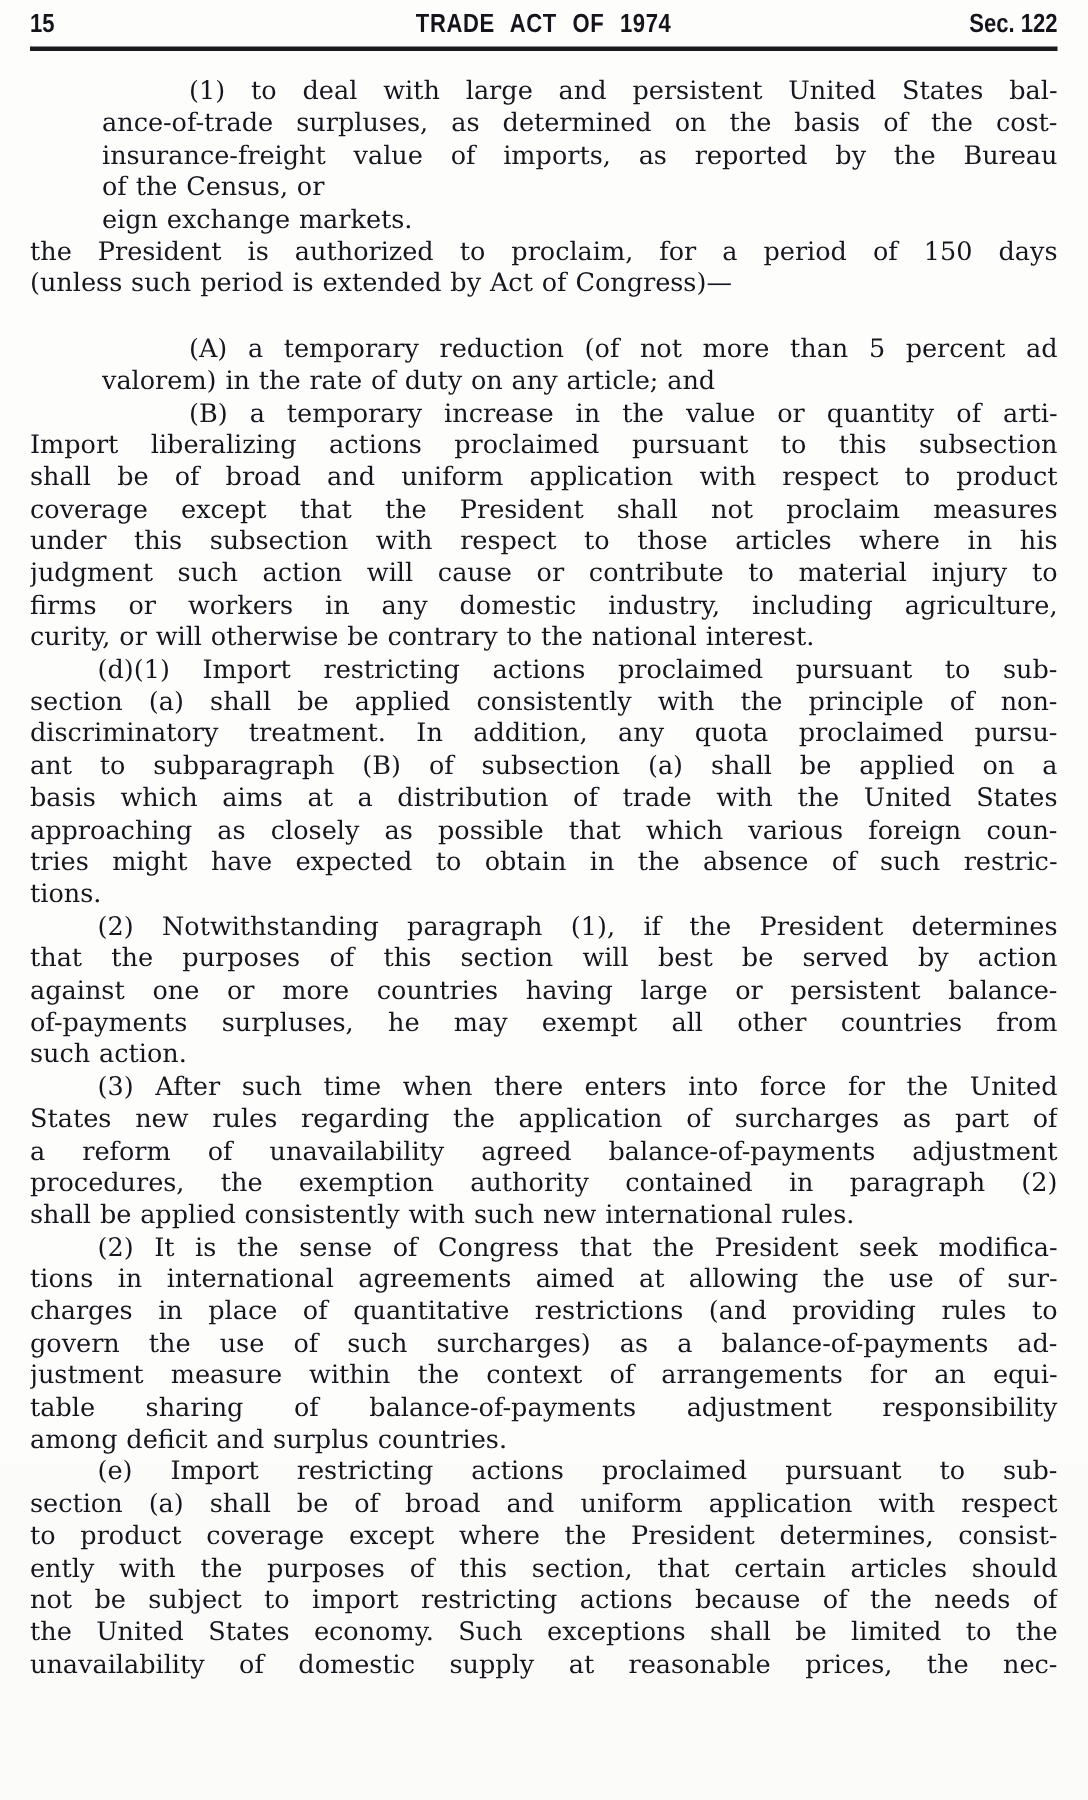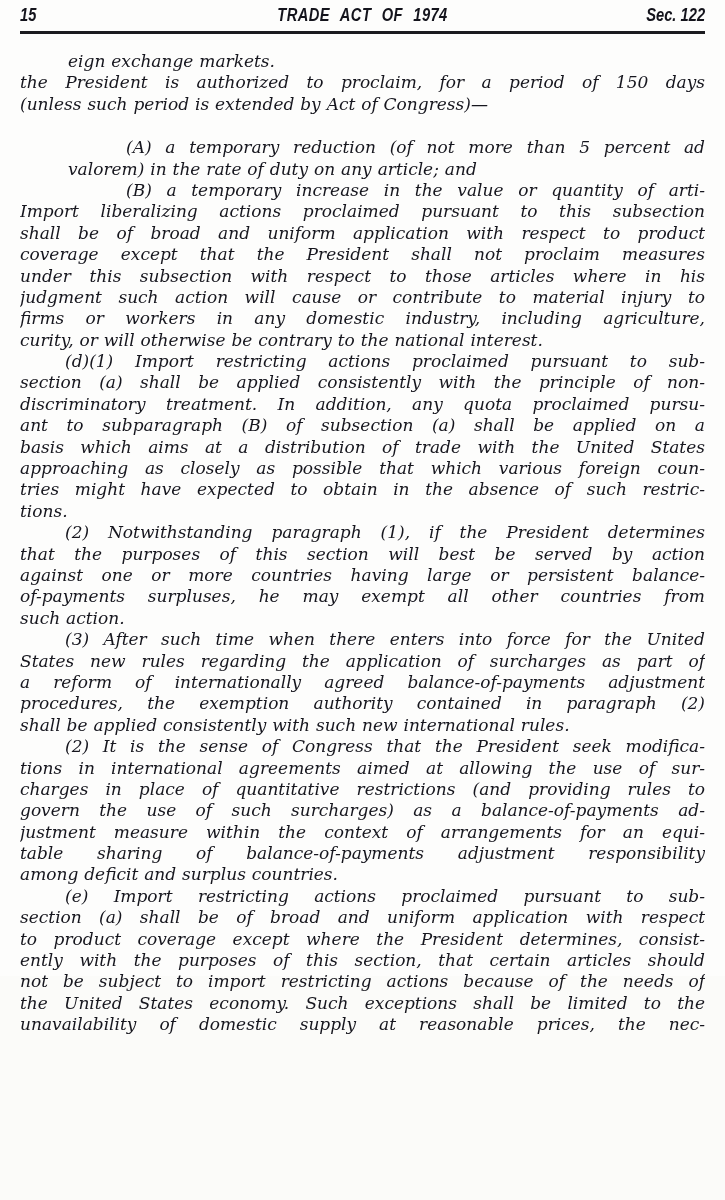--- a/index.html
+++ b/index.html
@@ -9,21 +9,20 @@
     overflow: hidden;
   }
   .page {
     width: 725px; height: 976px;
     background: #fdfdfc;
     color: #16161e;
     font-family: "DejaVu Serif", serif;
     font-size: 17px;
     position: relative;
     box-sizing: border-box;
-    font-style: italic;
   }
   
   .header {
     display: flex;
     justify-content: space-between;
     align-items: baseline;
     padding: 5px 20px 0 20px;
     font-family: "Liberation Sans", sans-serif;
     font-weight: bold;
     font-size: 17.5px;
@@ -70,20 +69,26 @@
     <div class="hd-center">
       <span class="cond">TRADE ACT OF 1974</span>
     </div>
     <div class="hd-right">
       <span class="cond">Sec. 122</span>
     </div>
   </div>
   <div class="rule"></div>
   <div class="doc">
       <div class="para list-item">
+        <div class="line first">(1) to deal with large and persistent United States bal-</div>
+        <div class="line">ance-of-trade surpluses, as determined on the basis of the cost-</div>
+        <div class="line">insurance-freight value of imports, as reported by the Bureau</div>
+        <div class="line last">of the Census, or</div>
+      </div>
+      <div class="para list-item">
         <div class="line last">eign exchange markets.</div>
       </div>
       <div class="para flush">
         <div class="line first">the President is authorized to proclaim, for a period of 150 days</div>
         <div class="line last">(unless such period is extended by Act of Congress)—</div>
       </div>
       <div class="para list-item space-before">
         <div class="line first">(A) a temporary reduction (of not more than 5 percent ad</div>
         <div class="line last">valorem) in the rate of duty on any article; and</div>
       </div>
@@ -112,21 +117,21 @@
       <div class="para indent">
         <div class="line first">(2) Notwithstanding paragraph (1), if the President determines</div>
         <div class="line">that the purposes of this section will best be served by action</div>
         <div class="line">against one or more countries having large or persistent balance-</div>
         <div class="line">of-payments surpluses, he may exempt all other countries from</div>
         <div class="line last">such action.</div>
       </div>
       <div class="para indent">
         <div class="line first">(3) After such time when there enters into force for the United</div>
         <div class="line">States new rules regarding the application of surcharges as part of</div>
-        <div class="line">a reform of internationally agreed balance-of-payments adjustment</div>
+        <div class="line">a reform of unavailability agreed balance-of-payments adjustment</div>
         <div class="line">procedures, the exemption authority contained in paragraph (2)</div>
         <div class="line last">shall be applied consistently with such new international rules.</div>
       </div>
       <div class="para indent">
         <div class="line first">(2) It is the sense of Congress that the President seek modifica-</div>
         <div class="line">tions in international agreements aimed at allowing the use of sur-</div>
         <div class="line">charges in place of quantitative restrictions (and providing rules to</div>
         <div class="line">govern the use of such surcharges) as a balance-of-payments ad-</div>
         <div class="line">justment measure within the context of arrangements for an equi-</div>
         <div class="line">table sharing of balance-of-payments adjustment responsibility</div>

